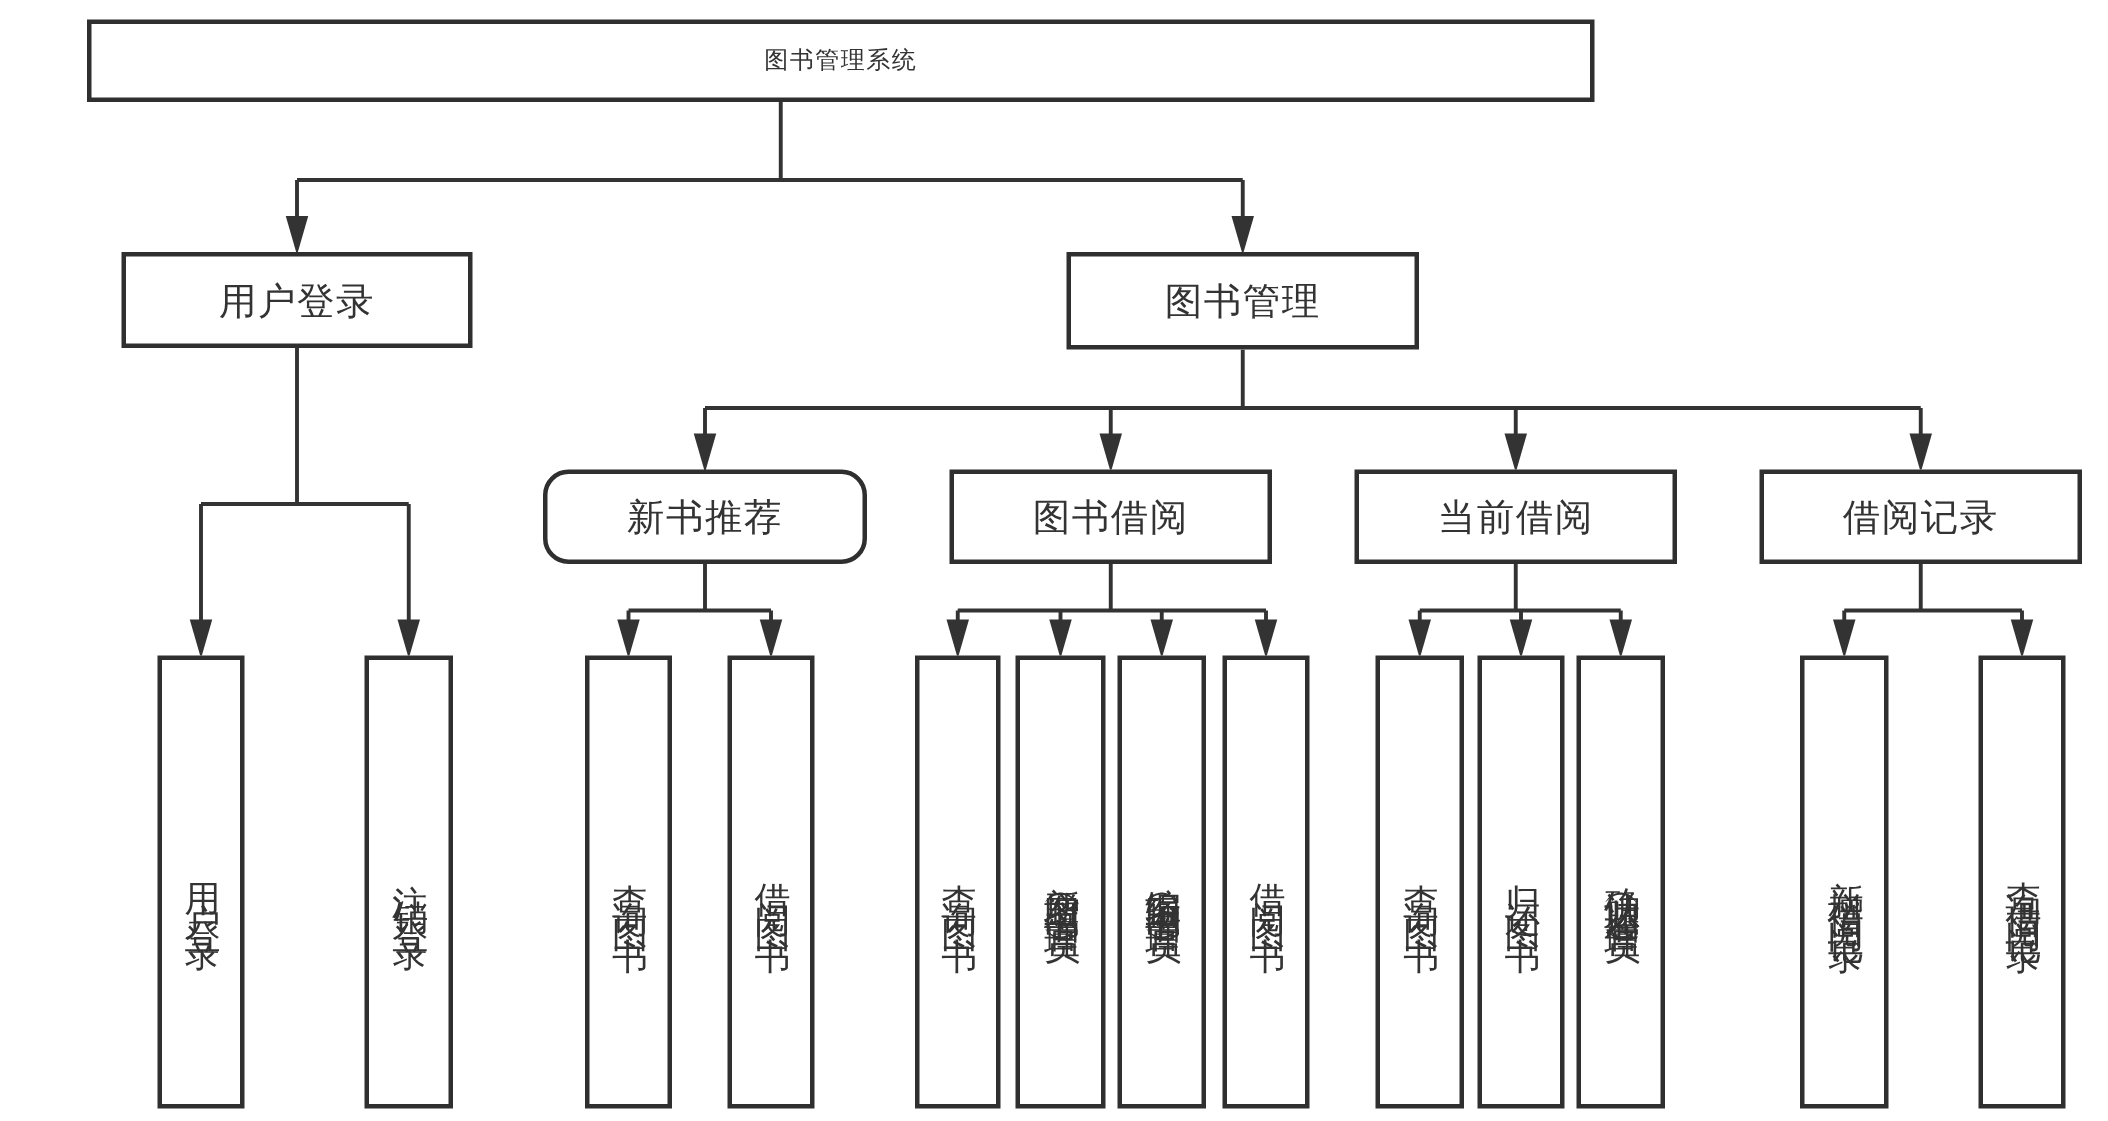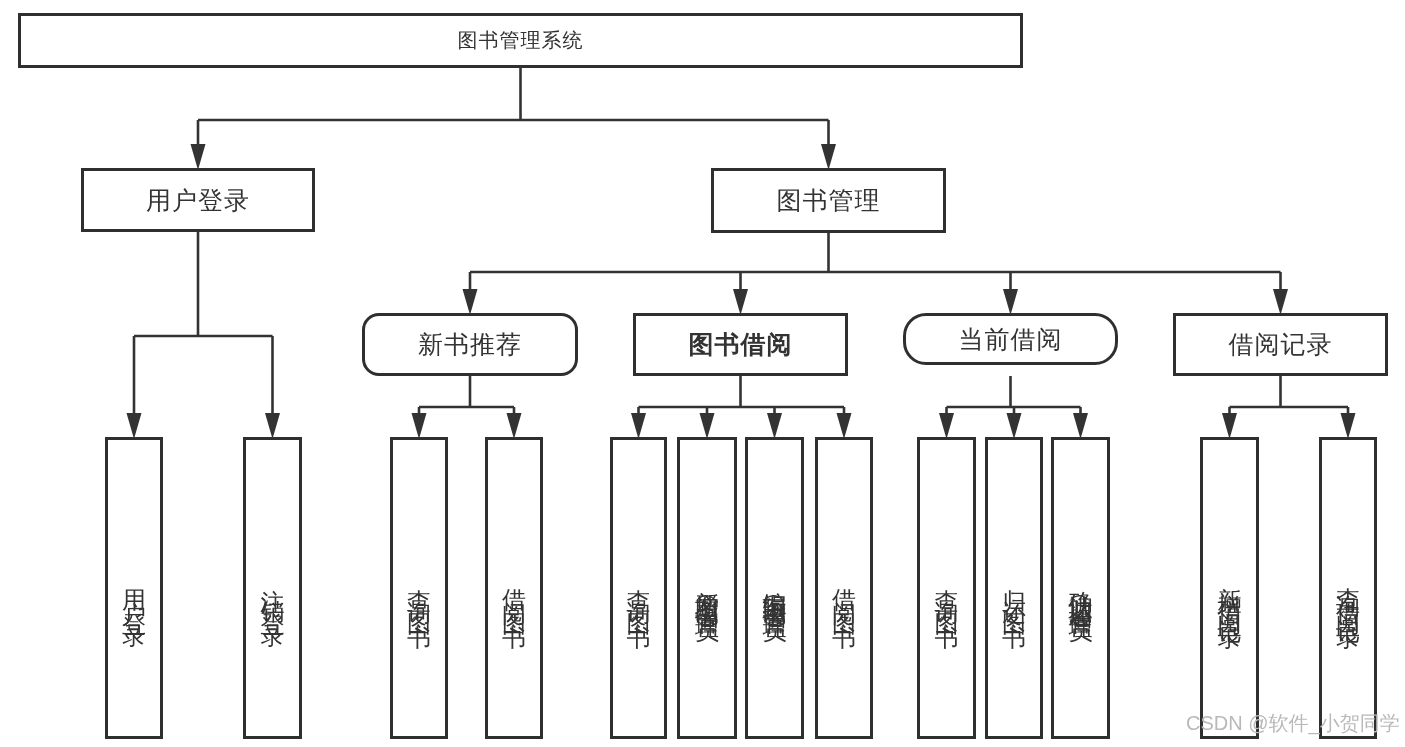--- a/index.html
+++ b/index.html
@@ -26,21 +26,21 @@
     box-sizing:border-box;
     background:#ffffff;
     border:3px solid var(--border);
     display:flex;
     align-items:center;
     justify-content:center;
     z-index:1;
     color:var(--text);
   }
   .h-node{font-size:25px;letter-spacing:1px;}
-  .root-node{font-size:20px;}
+  .root-node{font-size:16px;margin-left:40px;}
   .v-node{font-size:24px;}
   .vtext{
     writing-mode:vertical-rl;
     text-orientation:mixed;
     white-space:nowrap;
     line-height:1;
   }
   .ls-wide{letter-spacing:12px;margin-bottom:-12px;}
   .ls-med{letter-spacing:8px;margin-bottom:-8px;}
   .ls-tight{letter-spacing:4px;margin-bottom:-4px;}
@@ -131,36 +131,36 @@
       </div>
       <div class="node h-node" style="left: 362px; top: 313px; width: 216px; height: 63px; border-radius: 17px;">
         <span>新书推荐</span>
       </div>
       <div class="node v-node" style="left: 390px; top: 437px; width: 58px; height: 302px;">
         <span class="vtext ls-wide">查询图书</span>
       </div>
       <div class="node v-node" style="left: 485px; top: 437px; width: 58px; height: 302px;">
         <span class="vtext ls-wide">借阅图书</span>
       </div>
-      <div class="node h-node" style="left: 633px; top: 313px; width: 215px; height: 63px; font-weight: bold;">
+      <div class="node h-node" style="left: 633px; top: 313px; width: 215px; height: 63px;">
         <span>图书借阅</span>
       </div>
       <div class="node v-node" style="left: 610px; top: 437px; width: 57px; height: 302px;">
         <span class="vtext ls-wide">查询图书</span>
       </div>
       <div class="node v-node" style="left: 677px; top: 437px; width: 60px; height: 302px;">
         <span class="vtext ls-tight">新增图书（管理员）</span>
       </div>
       <div class="node v-node" style="left: 745px; top: 437px; width: 59px; height: 302px;">
         <span class="vtext ls-tight">编辑图书（管理员）</span>
       </div>
       <div class="node v-node" style="left: 815px; top: 437px; width: 58px; height: 302px;">
         <span class="vtext ls-wide">借阅图书</span>
       </div>
-      <div class="node h-node" style="left: 903px; top: 313px; width: 215px; height: 52px; border-radius: 23px;">
+      <div class="node h-node" style="left: 903px; top: 313px; width: 215px; height: 63px;">
         <span>当前借阅</span>
       </div>
       <div class="node v-node" style="left: 917px; top: 437px; width: 59px; height: 302px;">
         <span class="vtext ls-wide">查询图书</span>
       </div>
       <div class="node v-node" style="left: 985px; top: 437px; width: 58px; height: 302px;">
         <span class="vtext ls-wide">归还图书</span>
       </div>
       <div class="node v-node" style="left: 1051px; top: 437px; width: 59px; height: 302px;">
         <span class="vtext ls-tight">确认归还（管理员）</span>
@@ -168,14 +168,13 @@
       <div class="node h-node" style="left: 1173px; top: 313px; width: 215px; height: 63px;">
         <span>借阅记录</span>
       </div>
       <div class="node v-node" style="left: 1200px; top: 437px; width: 59px; height: 302px;">
         <span class="vtext ls-med">新增借阅记录</span>
       </div>
       <div class="node v-node" style="left: 1319px; top: 437px; width: 58px; height: 302px;">
         <span class="vtext ls-med">查询借阅记录</span>
       </div>
     </div>
-  <div id="watermark">CSDN @软件_小贺同学</div>
 </div>
 
 </body></html>

